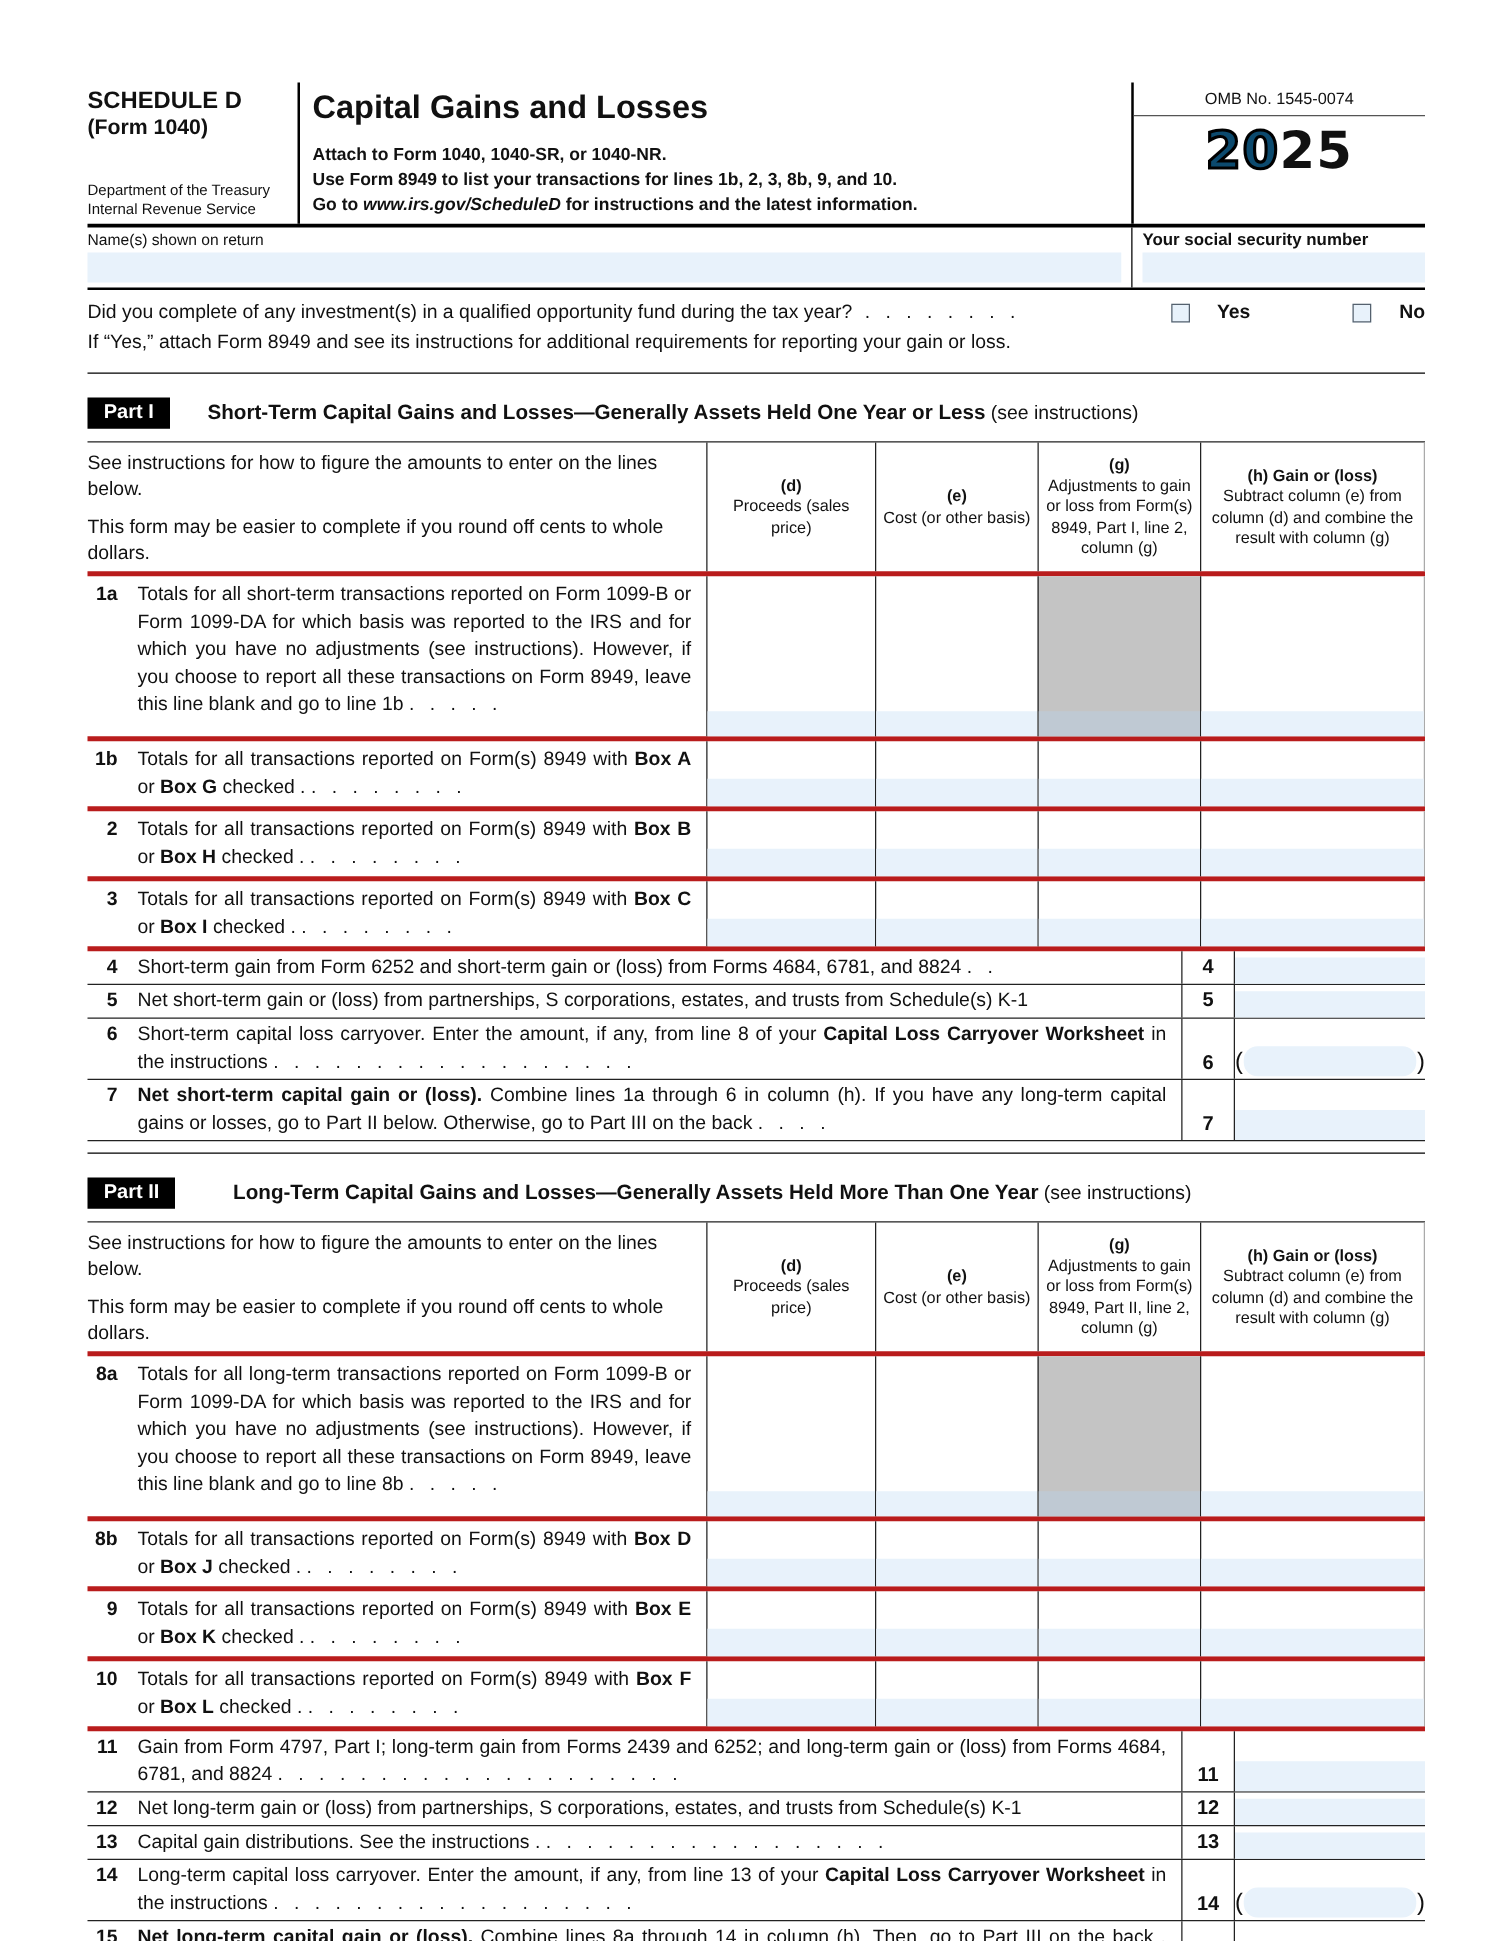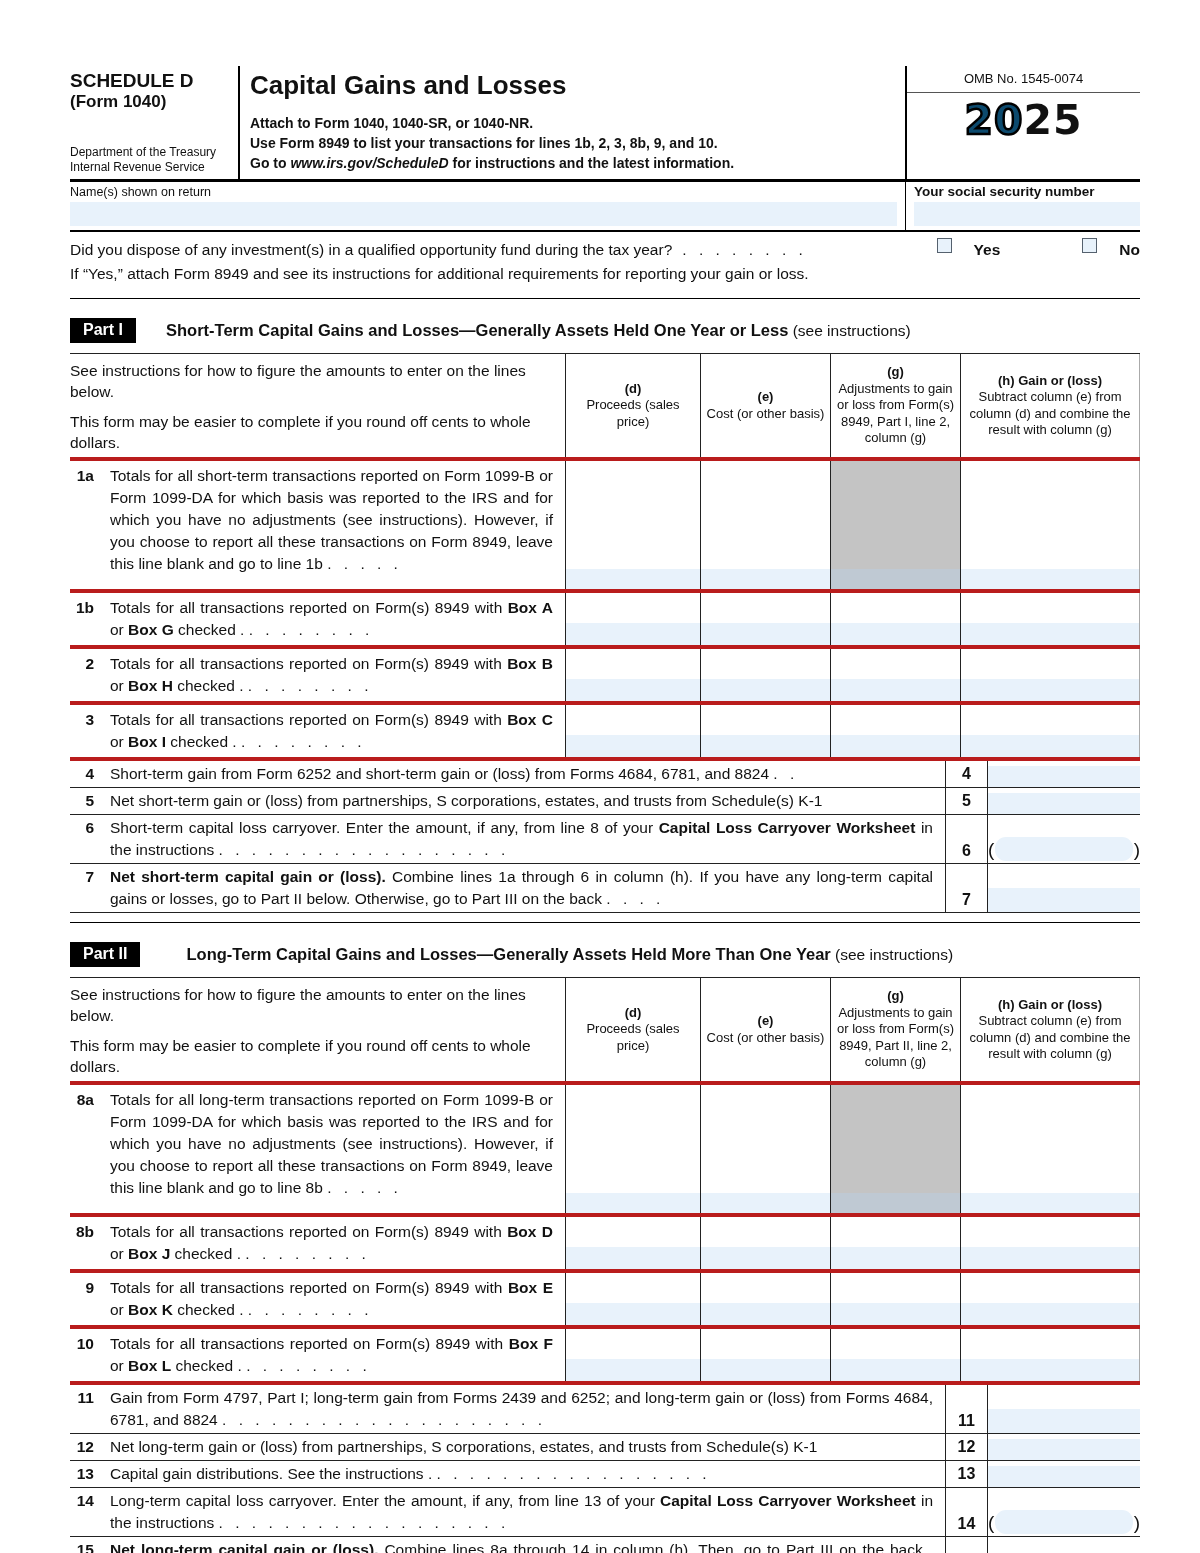--- a/index.html
+++ b/index.html
@@ -37,21 +37,21 @@
   .id-name { flex:1; padding:2px 8px 4px 0; }
   .id-ssn  { width:235px; border-left:1.5px solid #000; padding:2px 0 4px 8px; }
   .id-label { font-size:12.5px; line-height:16px; }
   .id-label.bold { font-weight:bold; font-size:13.5px; }
   .id-input { margin-top:2px; height:24px; background:var(--blue); }
 
   
   .qof { padding:6px 0 8px 0; font-size:15.5px; line-height:24px; }
   .qof-l1 { display:flex; align-items:center; }
   .qof-leader { margin-left:10px; }
-  .chk-group { margin-left:auto; display:flex; align-items:flex-start; gap:22px; }
+  .chk-group { margin-left:auto; display:flex; align-items:center; gap:22px; }
   .chk-group .gap { width:38px; }
   .checkbox { width:15px; height:15px; background:var(--blue); border:1.5px solid #55616e; display:inline-block; }
   .chk-label { font-weight:bold; }
 
   
   .partbar { border-top:1.5px solid #000; margin-top:4px; padding-top:19px; display:flex; align-items:center; }
   .part-label { background:#000; color:#fff; font-weight:bold; font-size:16px; padding:3px 13px 4px 13px; }
   .part-title { font-size:16.5px; font-weight:bold; margin-left:30px; }
   .part-see { font-weight:normal; font-size:15.5px; }
 
@@ -134,21 +134,21 @@
       <div class="id-input"></div>
     </div>
     <div class="id-ssn">
       <div class="id-label bold">Your social security number</div>
       <div class="id-input"></div>
     </div>
   </div>
 
   <div class="qof">
     <div class="qof-l1">
-      <span>Did you dispose of any investment(s) in a qualified opportunity fund during the tax year?</span>
+      <span>Did you complete of any investment(s) in a qualified opportunity fund during the tax year?</span>
       <span class="leader qof-leader">. . . . . . . .</span>
       <span class="chk-group">
         <span class="checkbox"></span>
         <span class="chk-label">Yes</span>
         <span class="gap"></span>
         <span class="checkbox"></span>
         <span class="chk-label">No</span>
       </span>
     </div>
     <div>If “Yes,” attach Form 8949 and see its instructions for additional requirements for reporting your gain or loss.</div>

